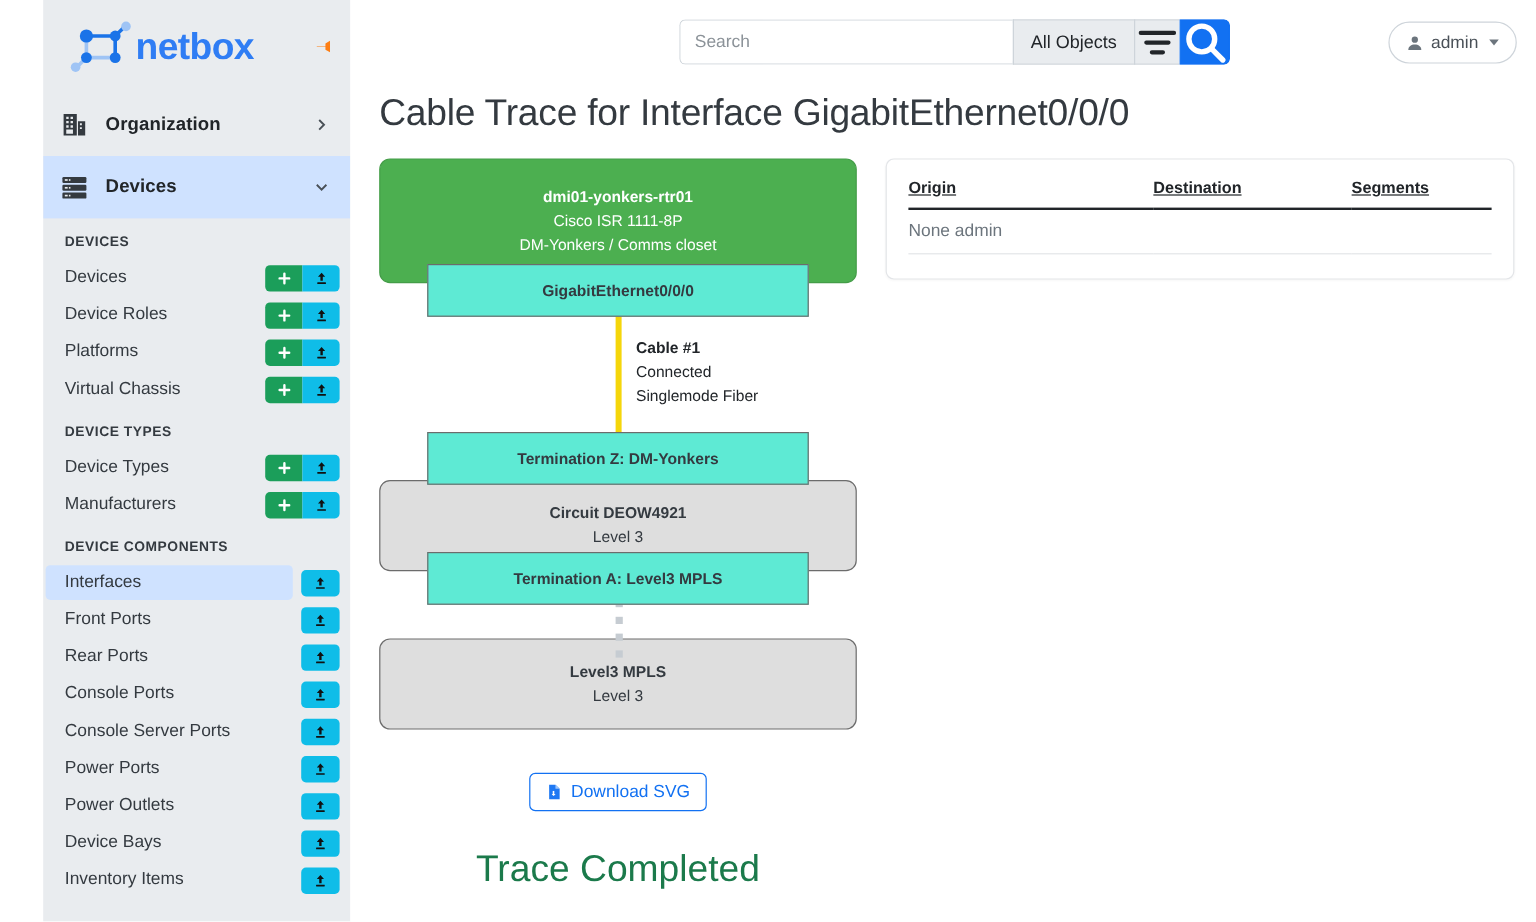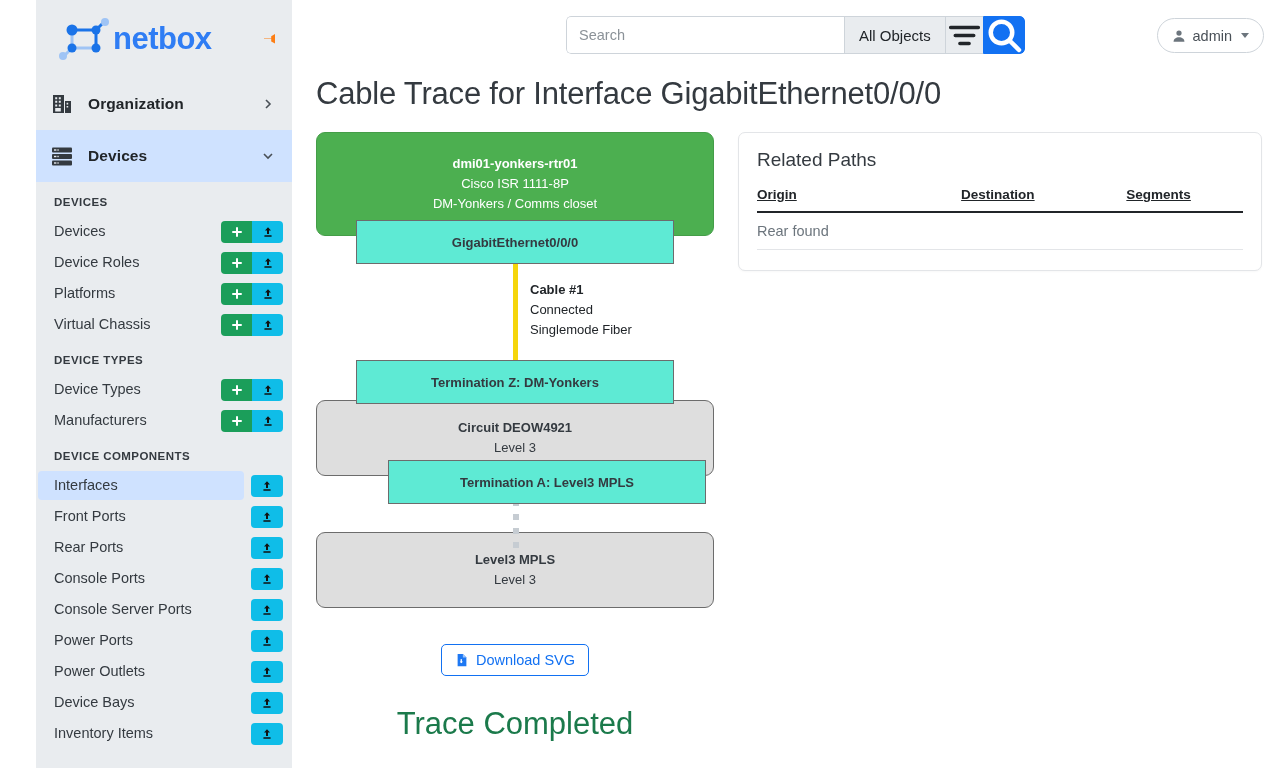--- a/index.html
+++ b/index.html
@@ -175,21 +175,21 @@
 
   .term {
     position: absolute; left: 40px; width: 318px; height: 44px;
     background: #5eead4; border: 1px solid #6c6c6c; border-radius: 0;
     display: flex; align-items: center; justify-content: center;
     font-size: 13px; font-weight: 700; color: #343a40;
     z-index: 3;
   }
   .term-iface  { top: 88px; }
   .term-z      { top: 228px; }
-  .term-a      { top: 328px; margin-left: 32px; }
+  .term-a      { top: 328px; }
 
   .cable-line {
     position: absolute; left: 197px; width: 5px;
     top: 128px; height: 101px;
     background: #f5d60b; z-index: 2;
   }
   .cable-label {
     position: absolute; left: 214px; top: 148px;
     font-size: 13px; color: #212529; line-height: 20px; text-align: left;
   }
@@ -595,32 +595,31 @@
             </svg>
             <span>Download SVG</span>
           </button>
         </div>
 
         <div class="trace-status">Trace Completed</div>
       </div>
 
       <div class="rp-col">
         <div class="card">
-          <h2 class="card-title">Related Paths</h2>
           <table class="rp">
             <thead>
               <tr>
                 <th class="c1">Origin</th>
                 <th class="c2">Destination</th>
                 <th class="c3">Segments</th>
               </tr>
             </thead>
             <tbody id="rp-body">
                 <tr>
-                  <td colspan="3">Rear found</td>
+                  <td colspan="3">None admin</td>
                 </tr>
               </tbody>
           </table>
         </div>
       </div>
 
     </div>
   </div>
 </div>
 

